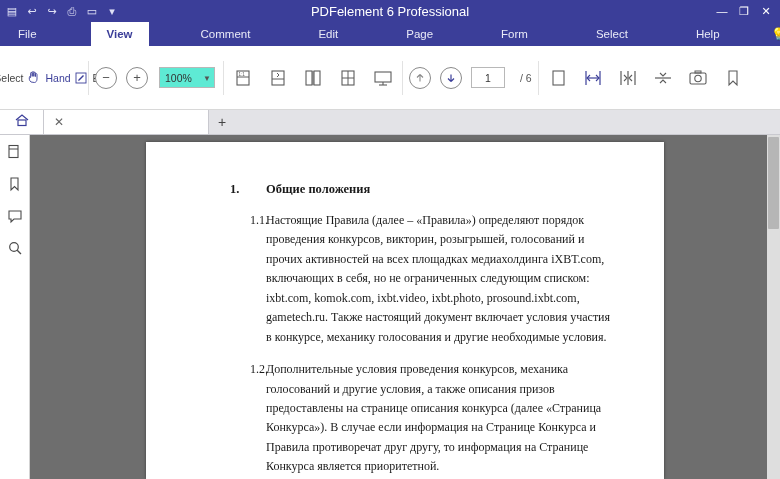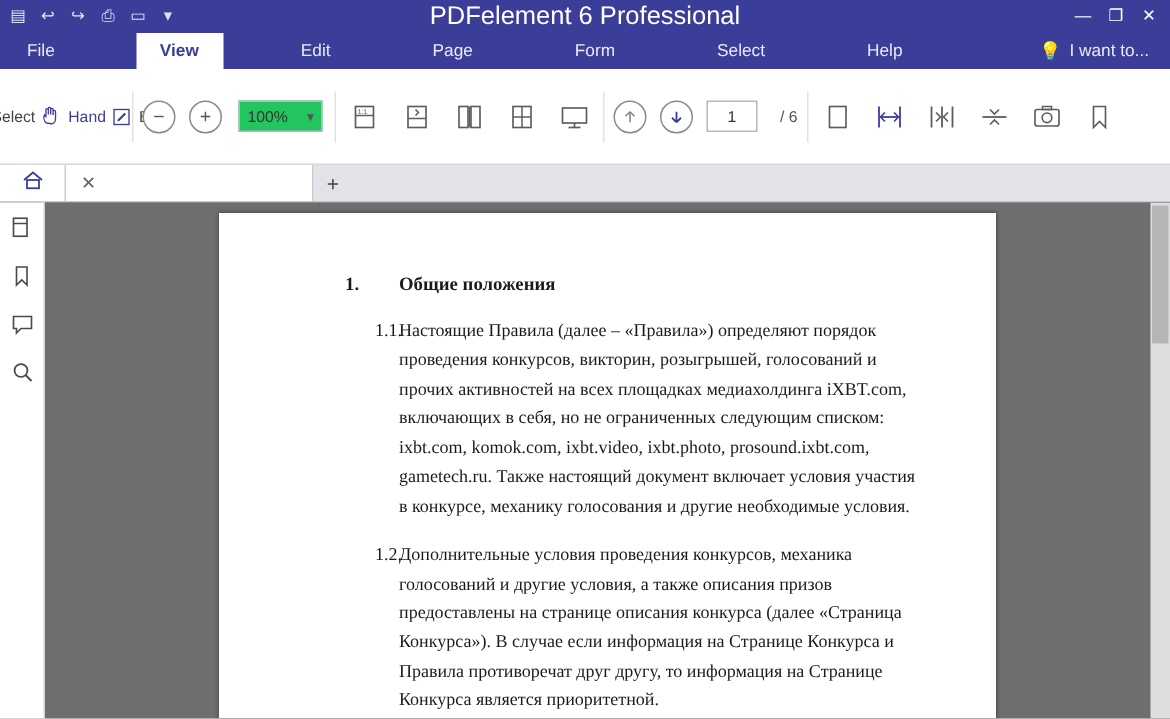--- a/index.html
+++ b/index.html
@@ -37,21 +37,21 @@
     width: 16px; height: 16px;
     display: inline-flex; align-items: center; justify-content: center;
     color: #dfe0f5;
     font-size: 11px;
     line-height: 1;
   }
   .titlebar .title {
     position: absolute;
     left: 0; right: 0;
     text-align: center;
-    font-size: 17px;
+    font-size: 13px;
     color: #ffffff;
     pointer-events: none;
   }
   .winbtns {
     margin-left: auto;
     display: flex;
     align-items: center;
     gap: 10px;
     padding-right: 8px;
     z-index: 2;
@@ -149,21 +149,21 @@
     border: 1.4px solid #8a8a8a;
     color: #555;
     display: inline-flex; align-items: center; justify-content: center;
     font-size: 13px;
     line-height: 1;
     background: #fff;
   }
   .zoombox {
     width: 56px; height: 21px;
     border: 1px solid #b8b8b8;
-    background: #22c55e;
+    background: #5eead4;
     display: flex; align-items: center;
     font-size: 10.5px;
     color: #333;
     padding-left: 5px;
     position: relative;
     margin: 0 2px;
   }
   .zoombox .caret {
     position: absolute;
     right: 3px; top: 50%;
@@ -317,20 +317,21 @@
     <div class="winbtns">
       <span>—</span>
       <span>❐</span>
       <span>✕</span>
     </div>
   </div>
 
   <div class="menubar">
     <div class="mitem first">File</div>
     <div class="mitem active">View</div>
+    <div class="mitem">Comment</div>
     <div class="mitem">Edit</div>
     <div class="mitem">Page</div>
     <div class="mitem">Form</div>
     <div class="mitem">Select</div>
     <div class="mitem">Help</div>
     <div class="wantto">
       <span class="bulb">💡</span>
       <span>I want to...</span>
     </div>
   </div>

